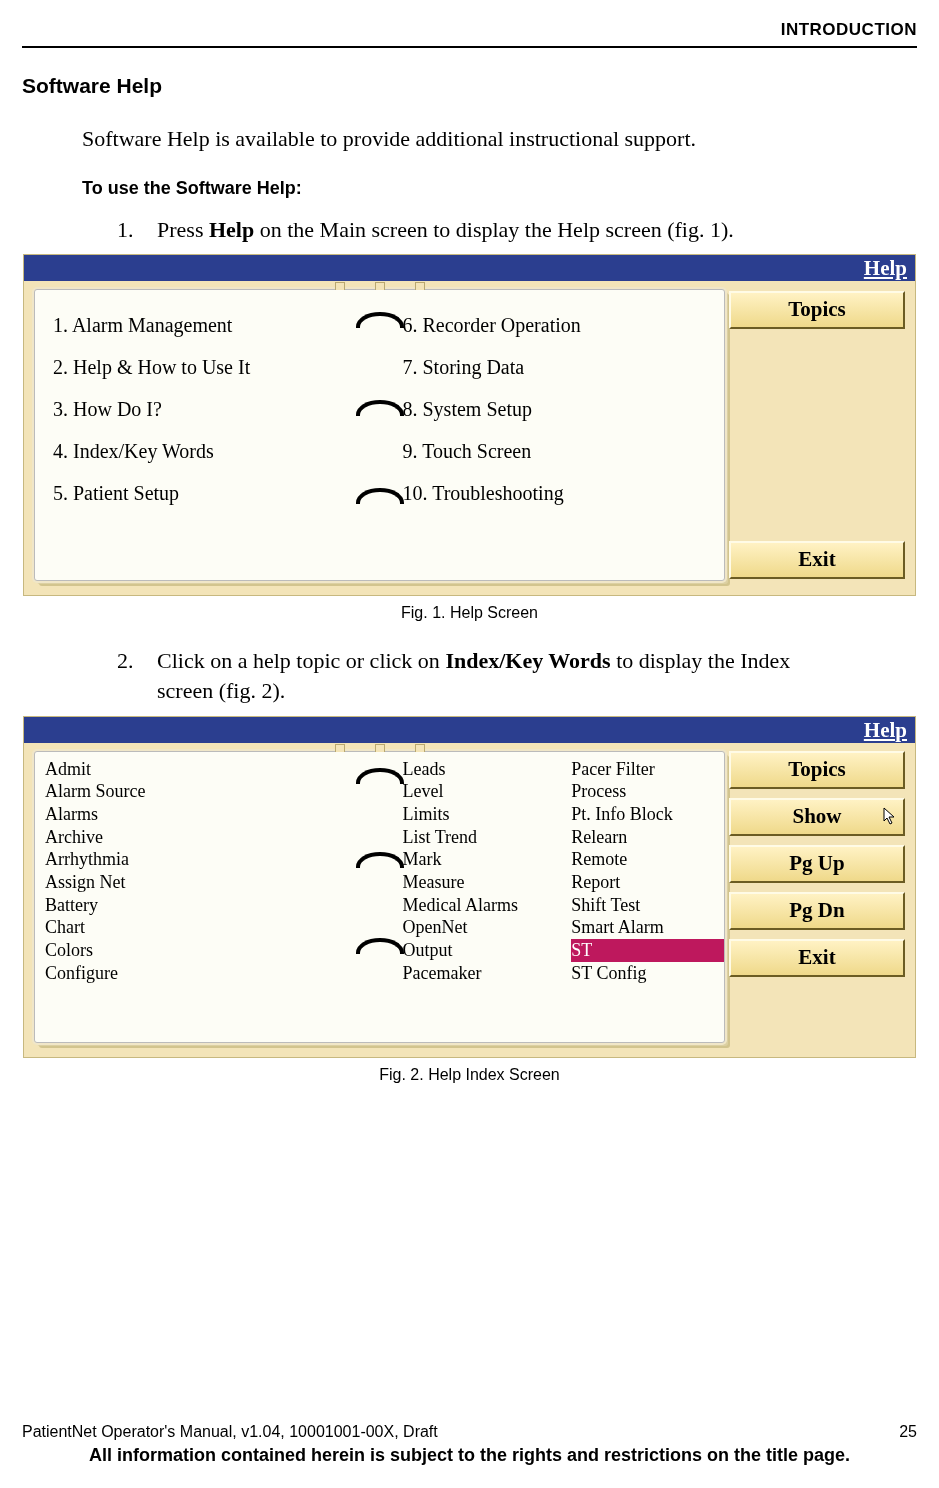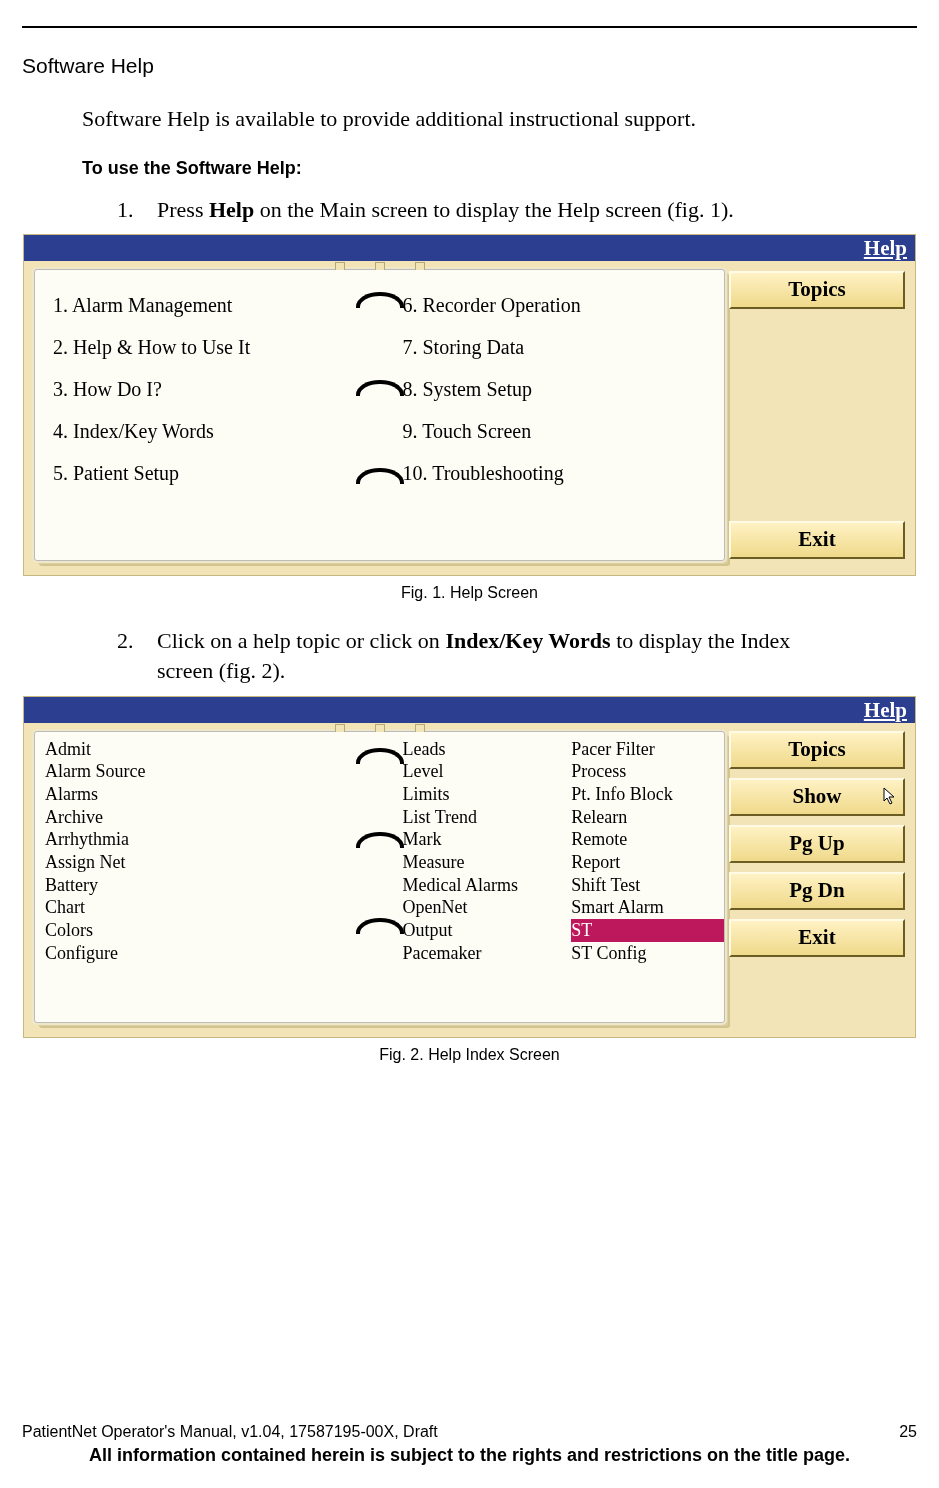--- a/index.html
+++ b/index.html
@@ -21,21 +21,21 @@
     text-align: right;
     letter-spacing: 0.5px;
   }
   .hr {
     border: none;
     border-top: 2px solid #000;
     margin: 6px 0 26px 0;
   }
   .section-h {
     font-family: Arial, Helvetica, sans-serif;
-    font-weight: 400;
+    font-weight: 700;
     font-size: 21px;
     margin: 0 0 26px 0;
   }
   .para {
     font-size: 22px;
     margin: 0 0 24px 60px;
     line-height: 1.35;
     max-width: 780px;
   }
   .subh {
@@ -215,20 +215,21 @@
   .footer .line2 {
     font-size: 18px;
     font-weight: 700;
     text-align: center;
   }
 </style>
 </head>
 <body>
 
 <div class="header-area">
+  <div class="doc-header">INTRODUCTION</div>
   <hr class="hr">
 </div>
 
 <h2 class="section-h">Software Help</h2>
 
 <p class="para">Software Help is available to provide additional instructional support.</p>
 
 <div class="subh">To use the Software Help:</div>
 
 <div class="step">
@@ -352,17 +353,17 @@
       <div class="btn3d">Pg Up</div>
       <div class="btn3d">Pg Dn</div>
       <div class="btn3d">Exit</div>
     </div>
   </div>
 </div>
 <div class="caption">Fig. 2. Help Index Screen</div>
 
 <div class="footer">
   <div class="line1">
-    <span>PatientNet Operator's Manual, v1.04, 17587195-00X, Draft</span>
+    <span>PatientNet Operator's Manual, v1.04, 10001001-00X, Draft</span>
     <span>25</span>
   </div>
   <div class="line2">All information contained herein is subject to the rights and restrictions on the title page.</div>
 </div>
 
 </body></html>

